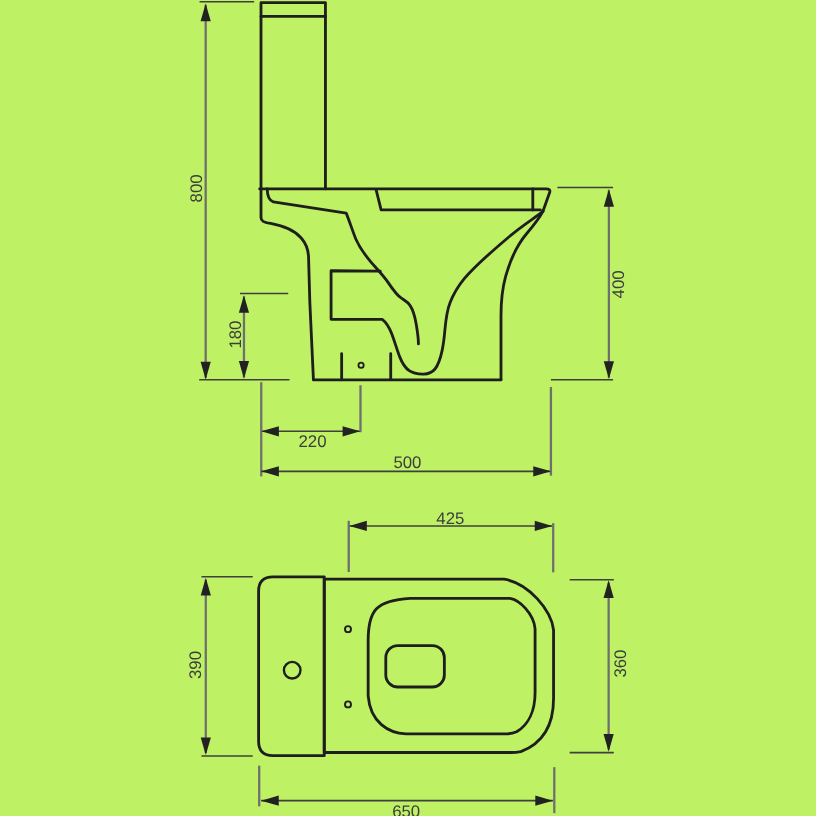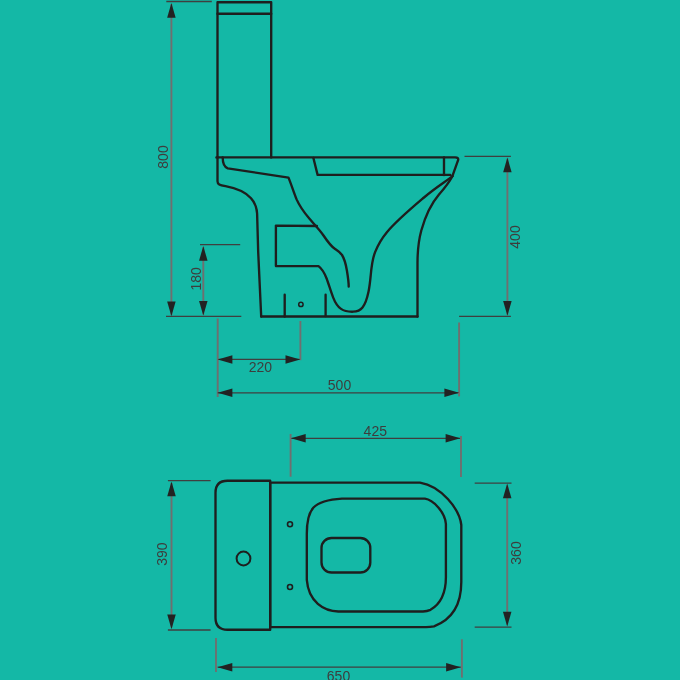--- a/index.html
+++ b/index.html
@@ -1,16 +1,16 @@
 <!DOCTYPE html>
 <html><head>
 <meta charset="utf-8">
 <style>
   html,body{margin:0;padding:0;background:#ffffff;}
-  .wrap{width:680px;height:680px;position:relative;background:#14b8a6;}
+  .wrap{width:680px;height:680px;position:relative;background:#bef264;}
   svg{display:block;}
   text{font-family:"Liberation Sans",sans-serif;fill:#3d3d3d;}
 </style>
 </head>
 <body>
 <div class="wrap">
 <svg width="680" height="680" viewBox="0 0 680 680">
 <g fill="none" stroke="#1e1e1e" stroke-width="2.35" stroke-linecap="round" stroke-linejoin="round">
 
   <path d="M217.5 157.4 L217.5 2.2 L271.2 2.2 L271.2 157.4"></path>

